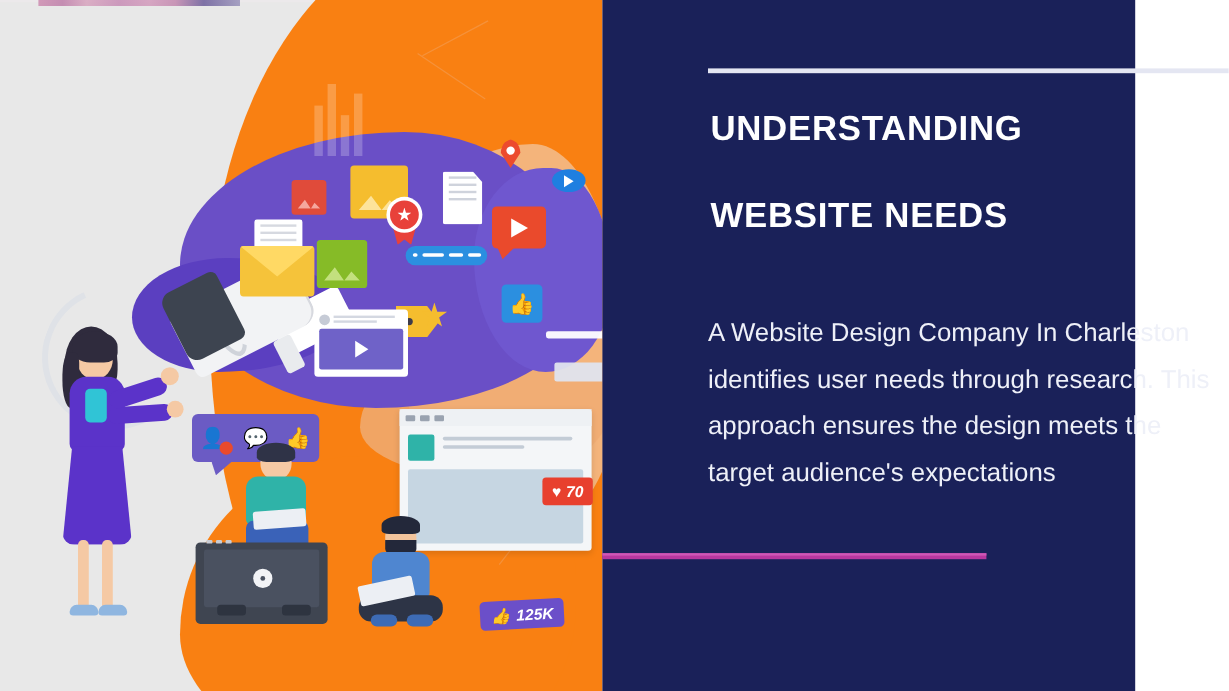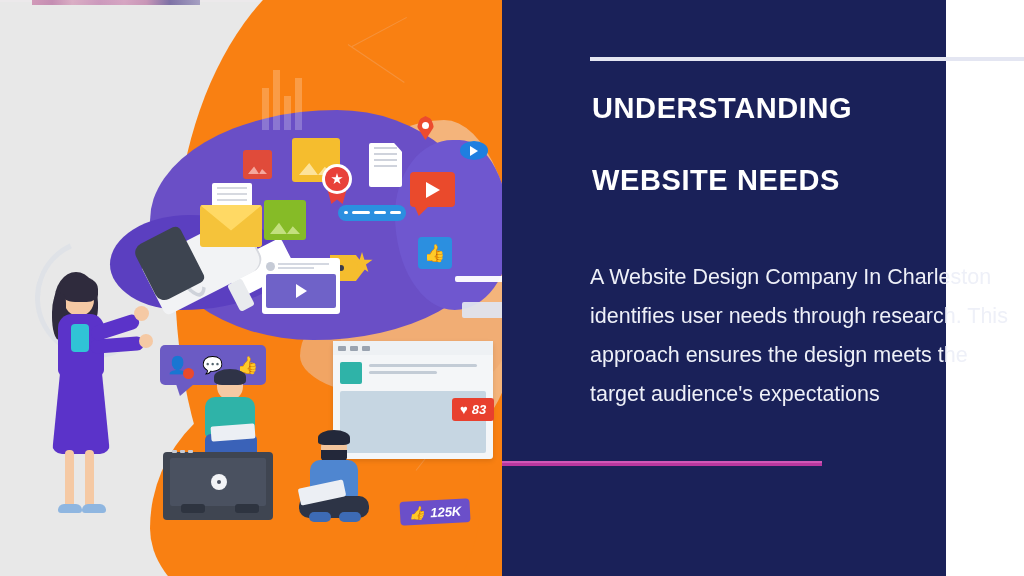--- a/index.html
+++ b/index.html
@@ -578,21 +578,21 @@
       <div class="m2-hair"></div>
       <div class="m2-body"></div>
       <div class="m2-legs"></div>
       <div class="m2-laptop"></div>
       <div class="m2-shoe"></div>
       <div class="m2-shoe2"></div>
     </div>
 
     <div class="badge-heart">
       <span>♥</span>
-      <span>83</span>
+      <span>70</span>
     </div>
     <div class="badge-like">
       <span>👍</span>
       <span>125K</span>
     </div>
 
   </div>
 
   <div class="navy-panel">
     <div class="top-rule"></div>

